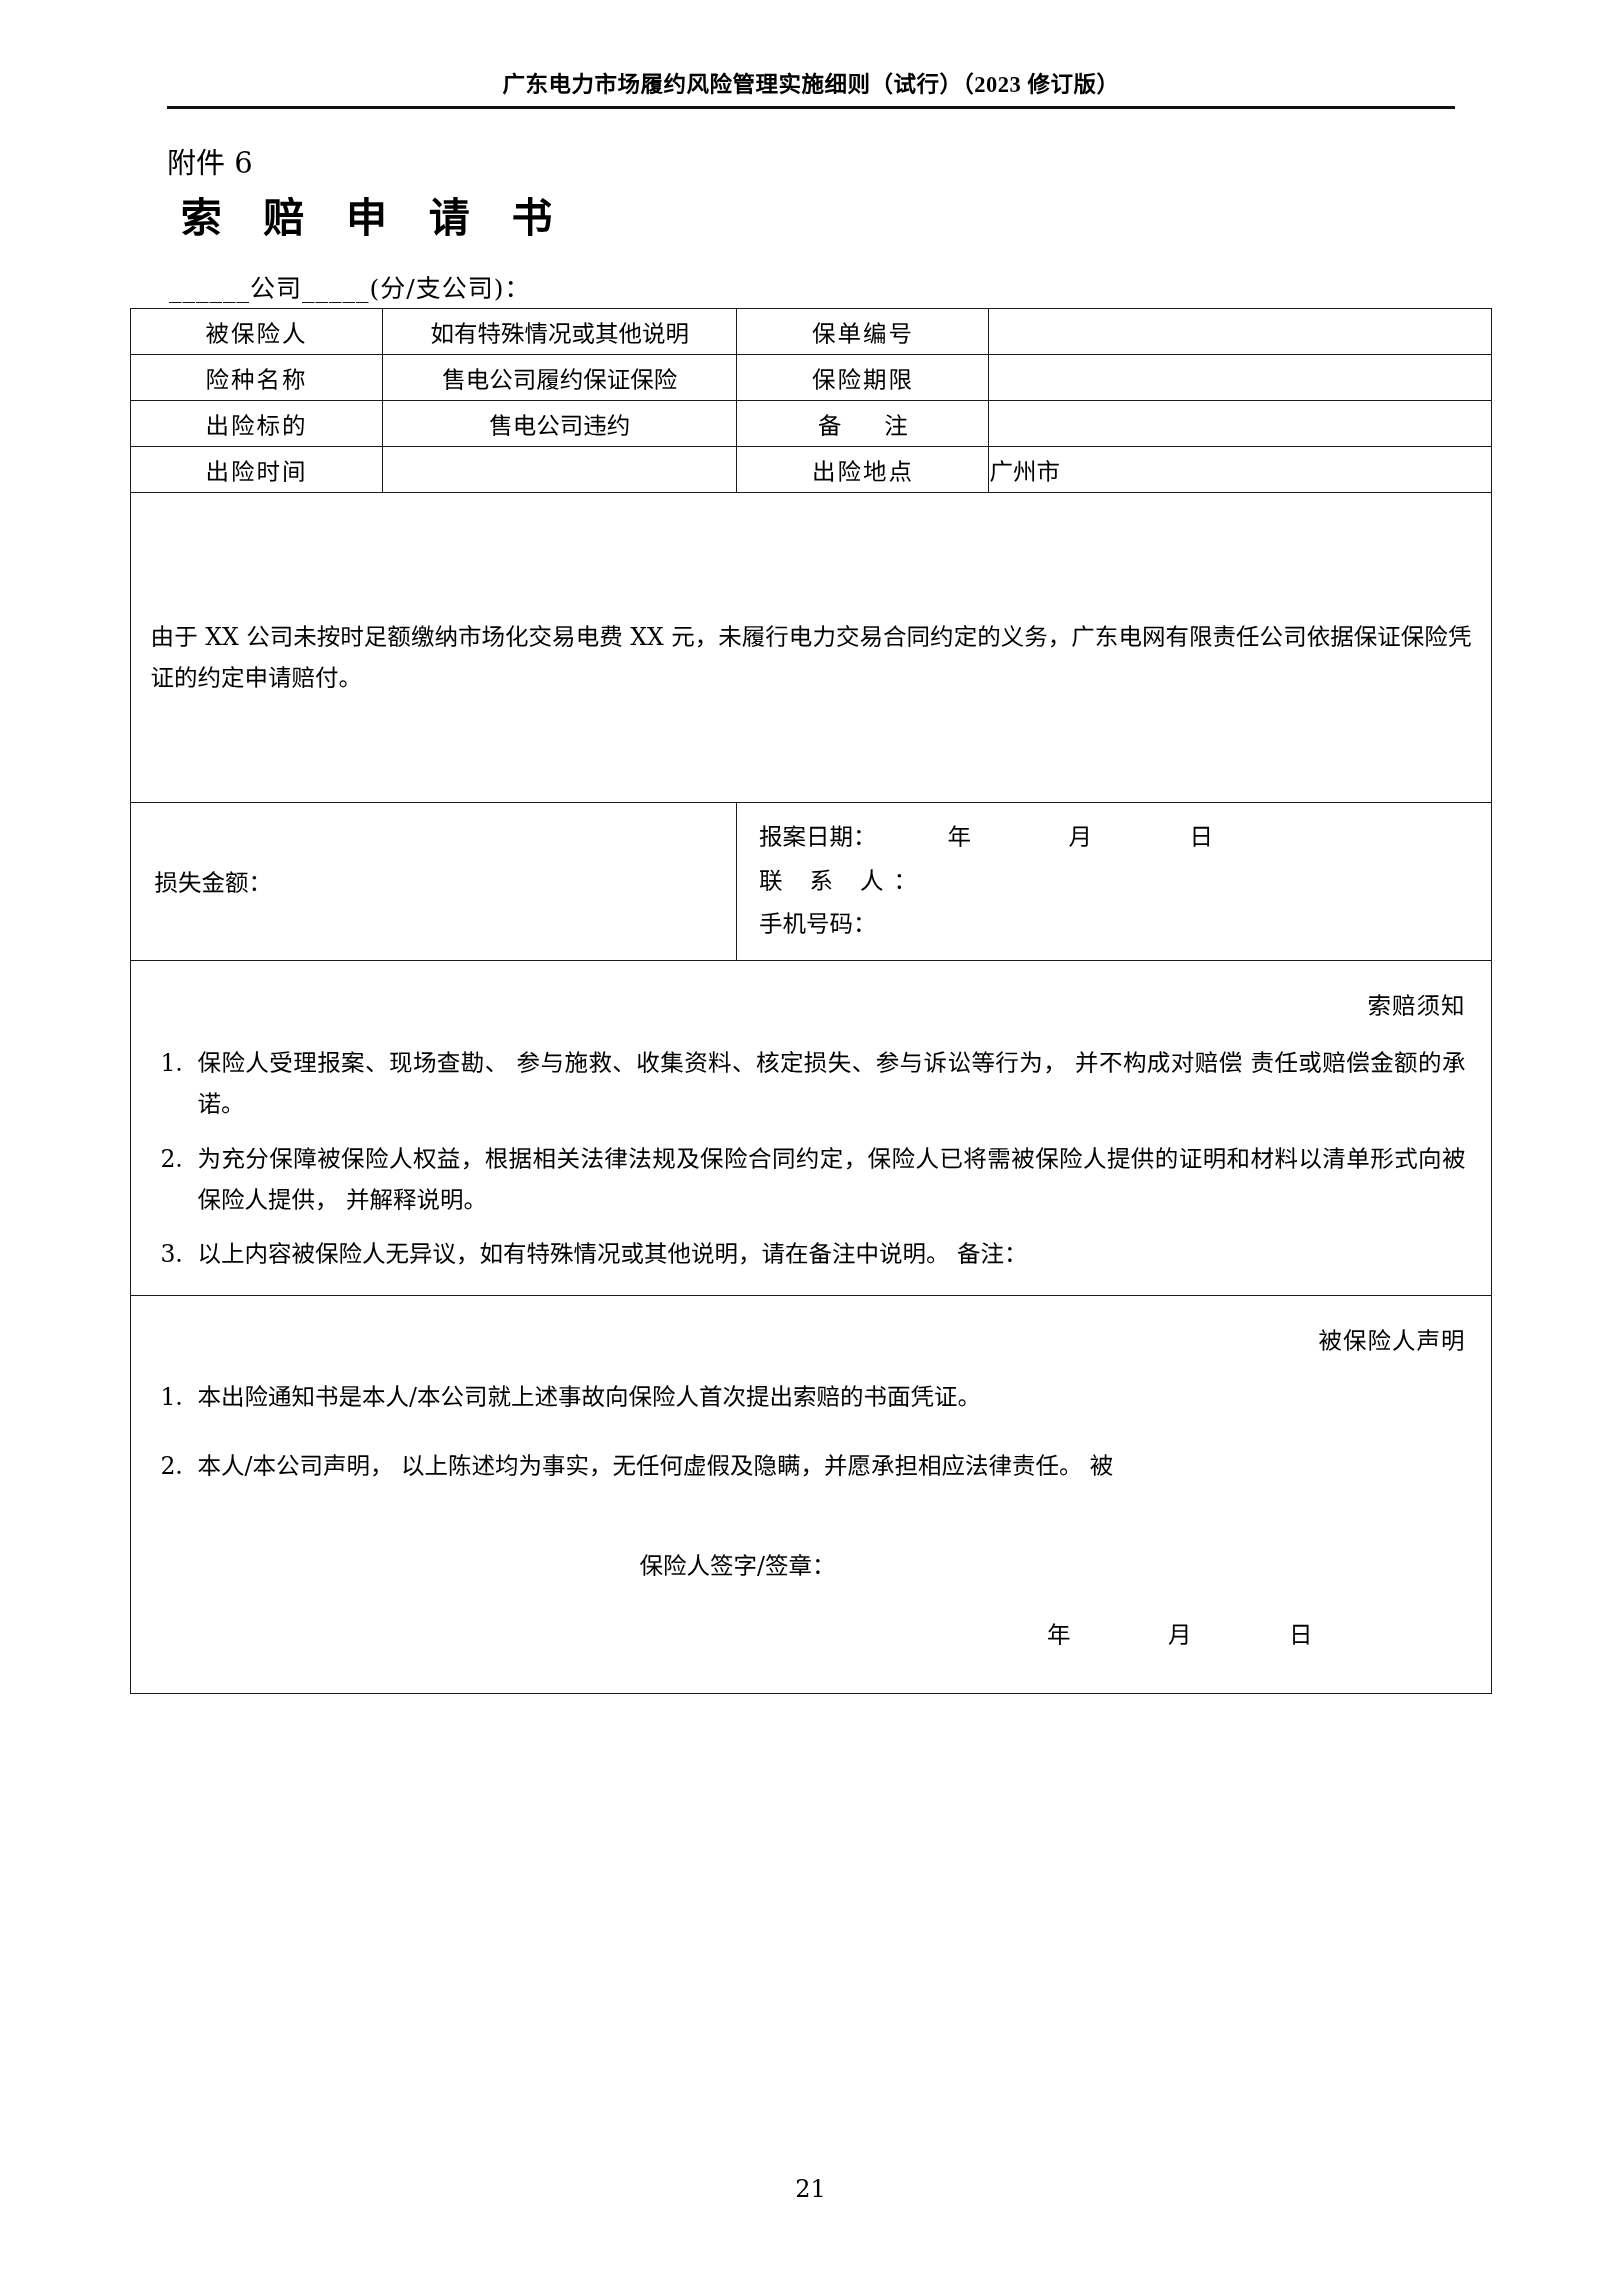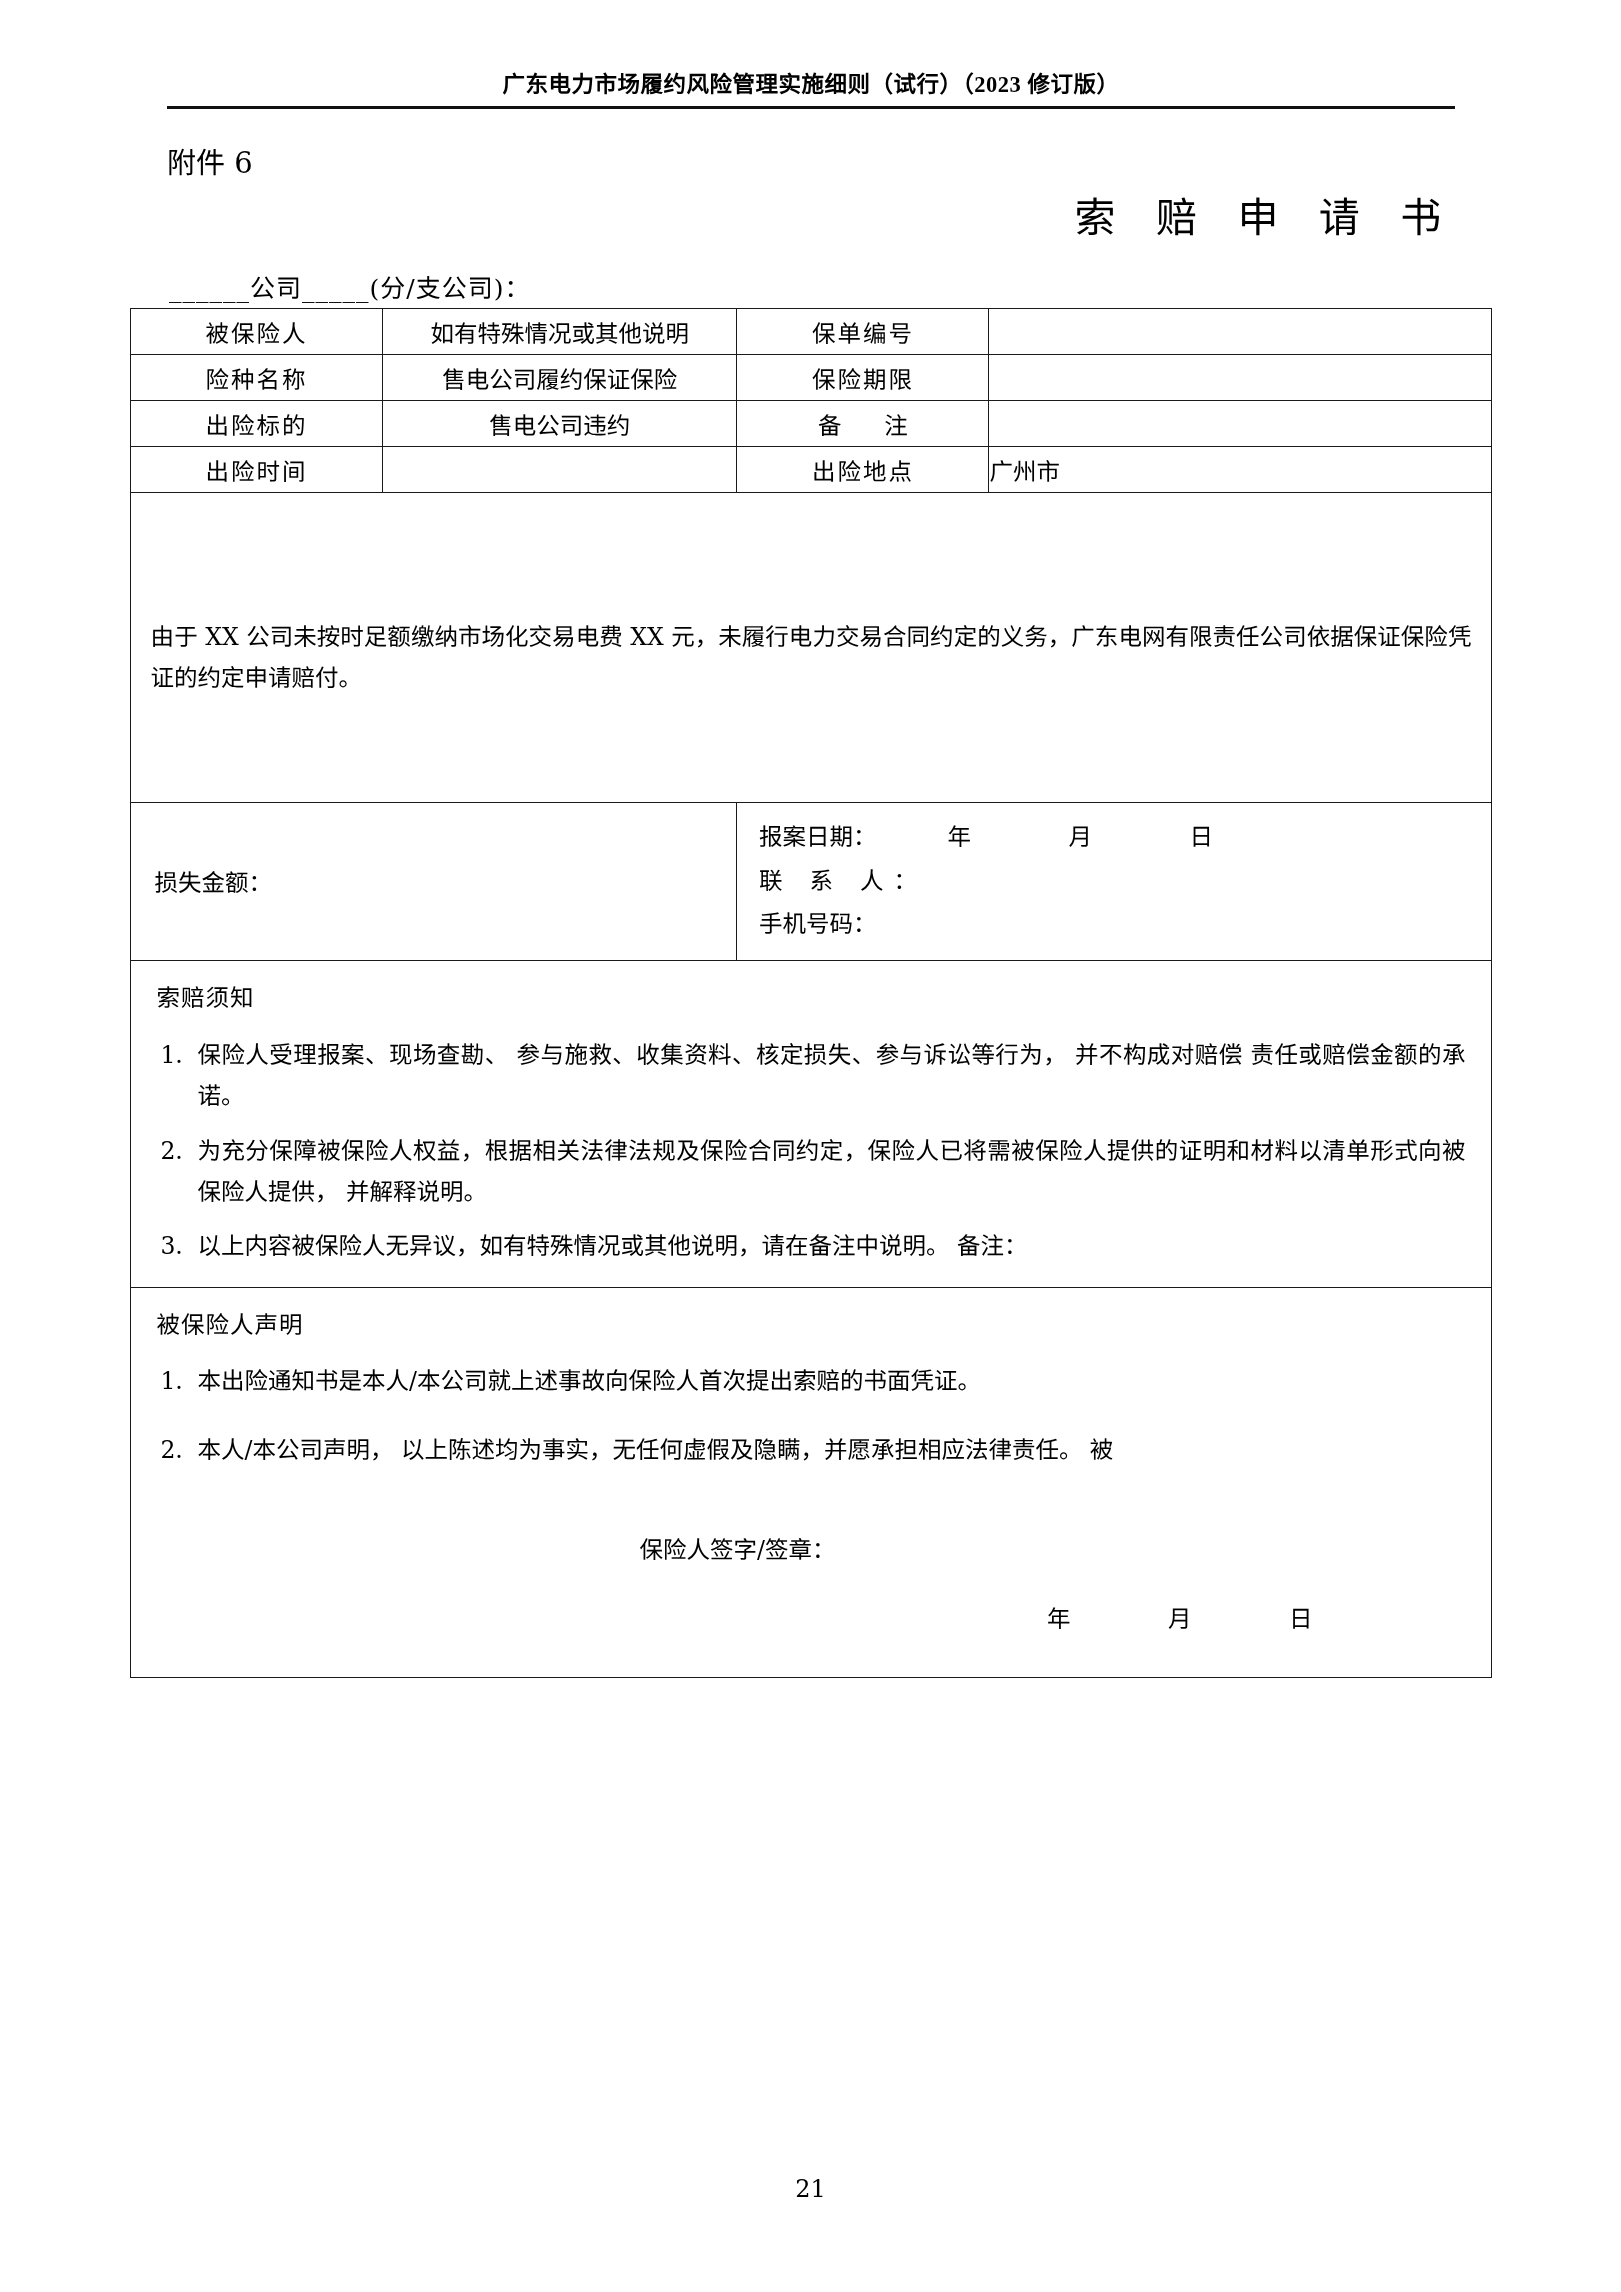--- a/index.html
+++ b/index.html
@@ -52,23 +52,23 @@
     font-size: 29px;
     line-height: 1.3;
   }
 
   
   .doc-title {
     position: absolute;
     top: 184px;
     left: 167px;
     width: 1288px;
-    text-align: right;
+    text-align: left;
     font-size: 41px;
-    font-weight: normal;
+    font-weight: bold;
     letter-spacing: 13.7px;
     text-indent: 13.7px;
     font-family: "DejaVu Sans", "Liberation Sans", sans-serif;
   }
 
   
   .salutation {
     position: absolute;
     top: 268px;
     left: 169px;
@@ -141,24 +141,25 @@
     letter-spacing: 45px;
   }
   .lbl-ls3 { letter-spacing: 9.8px; }
 
   
   .section-cell {
     padding: 17.6px 25.5px 19.6px 25.5px !important;
     font-size: 23.5px;
   }
   .section-head {
-    text-align: left;
+    text-align: right;
     font-size: 23.5px;
     margin-bottom: 21.6px;
     letter-spacing: 1px;
+    margin-top: 8px;
   }
   ol.items {
     margin: 0;
     padding: 0;
     list-style: none;
   }
   ol.items li {
     position: relative;
     padding-left: 41px;
     margin-bottom: 13.7px;

